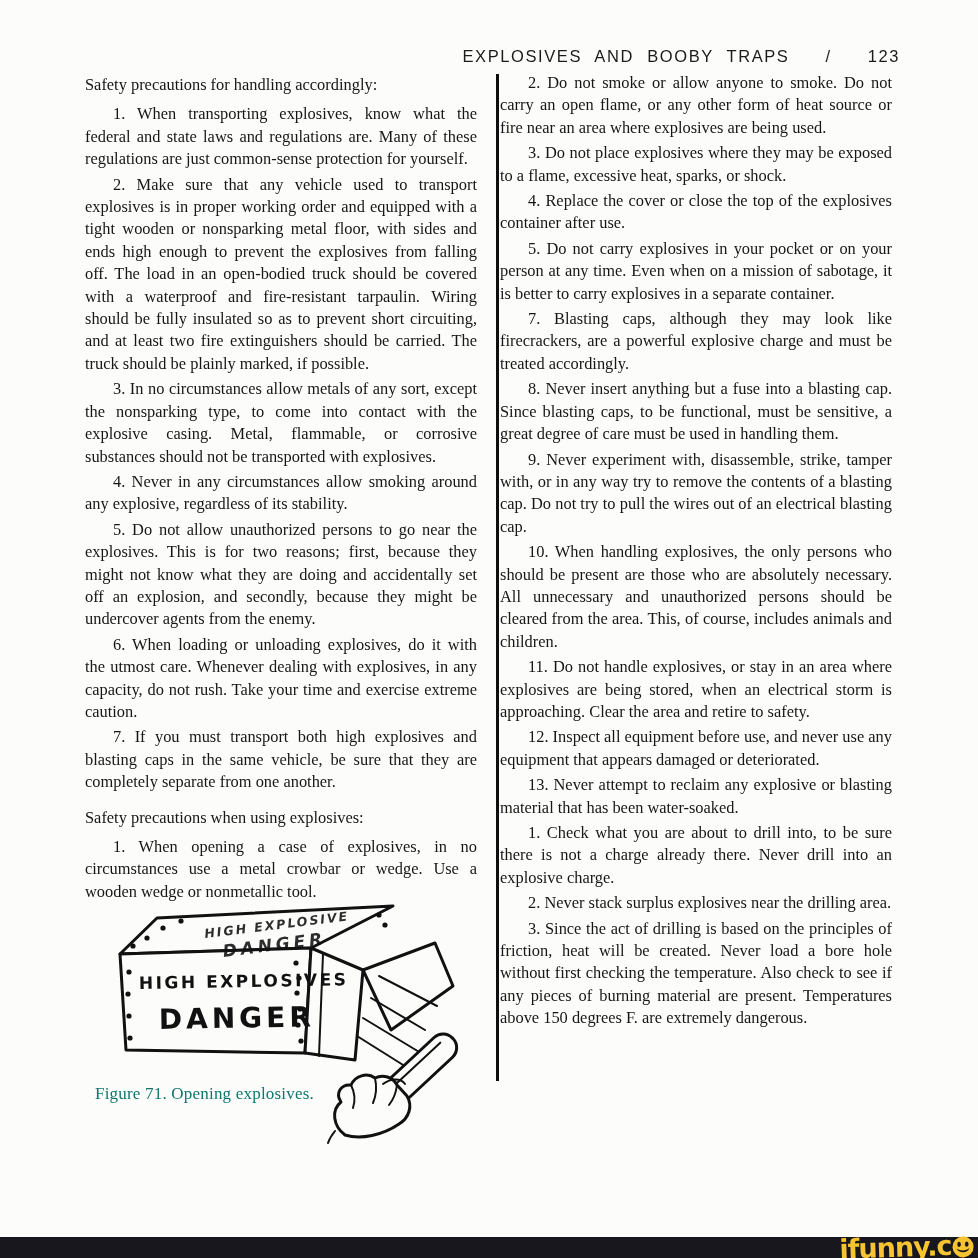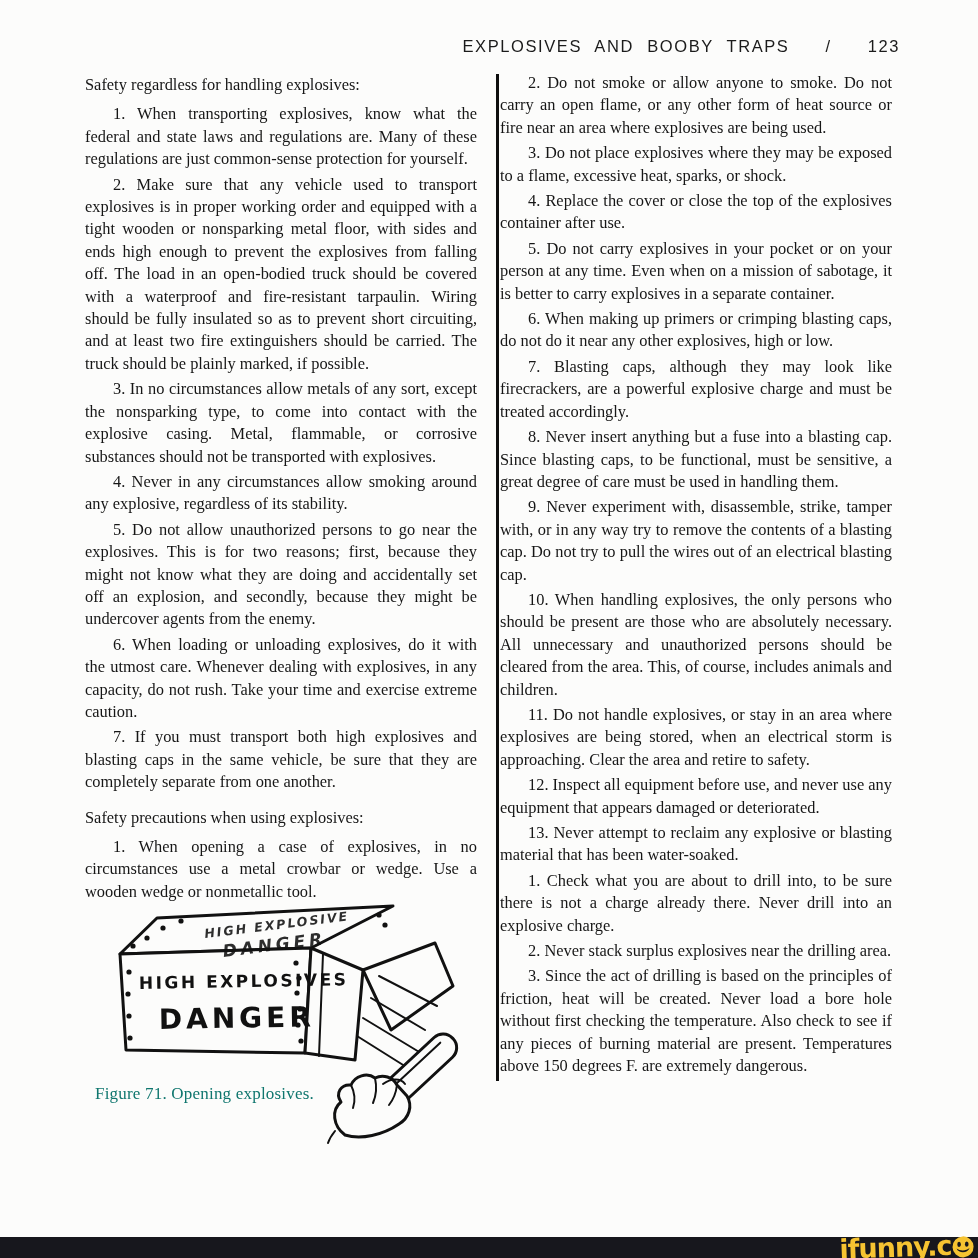--- a/index.html
+++ b/index.html
@@ -4,21 +4,21 @@
 <style>
   html,body{margin:0;padding:0;}
   body{
     width:978px;height:1258px;position:relative;overflow:hidden;
     background:#fcfcfb;color:#141414;
     font-family:"Liberation Serif", serif;
   }
   .page{position:absolute;inset:0;}
   
   .running-header{
-    position:absolute;top:37px;right:78px;
+    position:absolute;top:47px;right:78px;
     display:flex;align-items:baseline;gap:36px;
     font-family:"Liberation Sans", sans-serif;
     font-size:16.5px;letter-spacing:1.6px;word-spacing:7px;
     color:#1b1b1b;
   }
   
   .column-divider{
     position:absolute;left:496px;top:74px;width:2.5px;height:1007px;
     background:#0e0e0e;
   }
@@ -64,37 +64,36 @@
 
   <div class="running-header">
     <span>EXPLOSIVES AND BOOBY TRAPS</span>
     <span>/</span>
     <span>123</span>
   </div>
 
   <div class="column-divider"></div>
 
   <div class="col col-left">
-      <p class="heading">Safety regardless for handling explosives:</p>
+      <p class="heading">Safety precautions for handling accordingly:</p>
       <p class="item">1. When transporting explosives, know what the federal and state laws and regulations are. Many of these regulations are just common-sense protection for yourself.</p>
       <p class="item">2. Make sure that any vehicle used to transport explosives is in proper working order and equipped with a tight wooden or nonsparking metal floor, with sides and ends high enough to prevent the explosives from falling off. The load in an open-bodied truck should be covered with a waterproof and fire-resistant tarpaulin. Wiring should be fully insulated so as to prevent short circuiting, and at least two fire extinguishers should be carried. The truck should be plainly marked, if possible.</p>
       <p class="item">3. In no circumstances allow metals of any sort, except the nonsparking type, to come into contact with the explosive casing. Metal, flammable, or corrosive substances should not be transported with explosives.</p>
       <p class="item">4. Never in any circumstances allow smoking around any explosive, regardless of its stability.</p>
       <p class="item">5. Do not allow unauthorized persons to go near the explosives. This is for two reasons; first, because they might not know what they are doing and accidentally set off an explosion, and secondly, because they might be undercover agents from the enemy.</p>
       <p class="item">6. When loading or unloading explosives, do it with the utmost care. Whenever dealing with explosives, in any capacity, do not rush. Take your time and exercise extreme caution.</p>
       <p class="item">7. If you must transport both high explosives and blasting caps in the same vehicle, be sure that they are completely separate from one another.</p>
       <p class="heading">Safety precautions when using explosives:</p>
       <p class="item">1. When opening a case of explosives, in no circumstances use a metal crowbar or wedge. Use a wooden wedge or nonmetallic tool.</p>
     </div>
   <div class="col col-right">
       <p class="item">2. Do not smoke or allow anyone to smoke. Do not carry an open flame, or any other form of heat source or fire near an area where explosives are being used.</p>
       <p class="item">3. Do not place explosives where they may be exposed to a flame, excessive heat, sparks, or shock.</p>
       <p class="item">4. Replace the cover or close the top of the explosives container after use.</p>
       <p class="item">5. Do not carry explosives in your pocket or on your person at any time. Even when on a mission of sabotage, it is better to carry explosives in a separate container.</p>
-      <p class="item">6. When making up primers or crimping blasting caps, do not do it near any other explosives, high or low.</p>
       <p class="item">7. Blasting caps, although they may look like firecrackers, are a powerful explosive charge and must be treated accordingly.</p>
       <p class="item">8. Never insert anything but a fuse into a blasting cap. Since blasting caps, to be functional, must be sensitive, a great degree of care must be used in handling them.</p>
       <p class="item">9. Never experiment with, disassemble, strike, tamper with, or in any way try to remove the contents of a blasting cap. Do not try to pull the wires out of an electrical blasting cap.</p>
       <p class="item">10. When handling explosives, the only persons who should be present are those who are absolutely necessary. All unnecessary and unauthorized persons should be cleared from the area. This, of course, includes animals and children.</p>
       <p class="item">11. Do not handle explosives, or stay in an area where explosives are being stored, when an electrical storm is approaching. Clear the area and retire to safety.</p>
       <p class="item">12. Inspect all equipment before use, and never use any equipment that appears damaged or deteriorated.</p>
       <p class="item">13. Never attempt to reclaim any explosive or blasting material that has been water-soaked.</p>
       <p class="item">1. Check what you are about to drill into, to be sure there is not a charge already there. Never drill into an explosive charge.</p>
       <p class="item">2. Never stack surplus explosives near the drilling area.</p>
       <p class="item">3. Since the act of drilling is based on the principles of friction, heat will be created. Never load a bore hole without first checking the temperature. Also check to see if any pieces of burning material are present. Temperatures above 150 degrees F. are extremely dangerous.</p>

